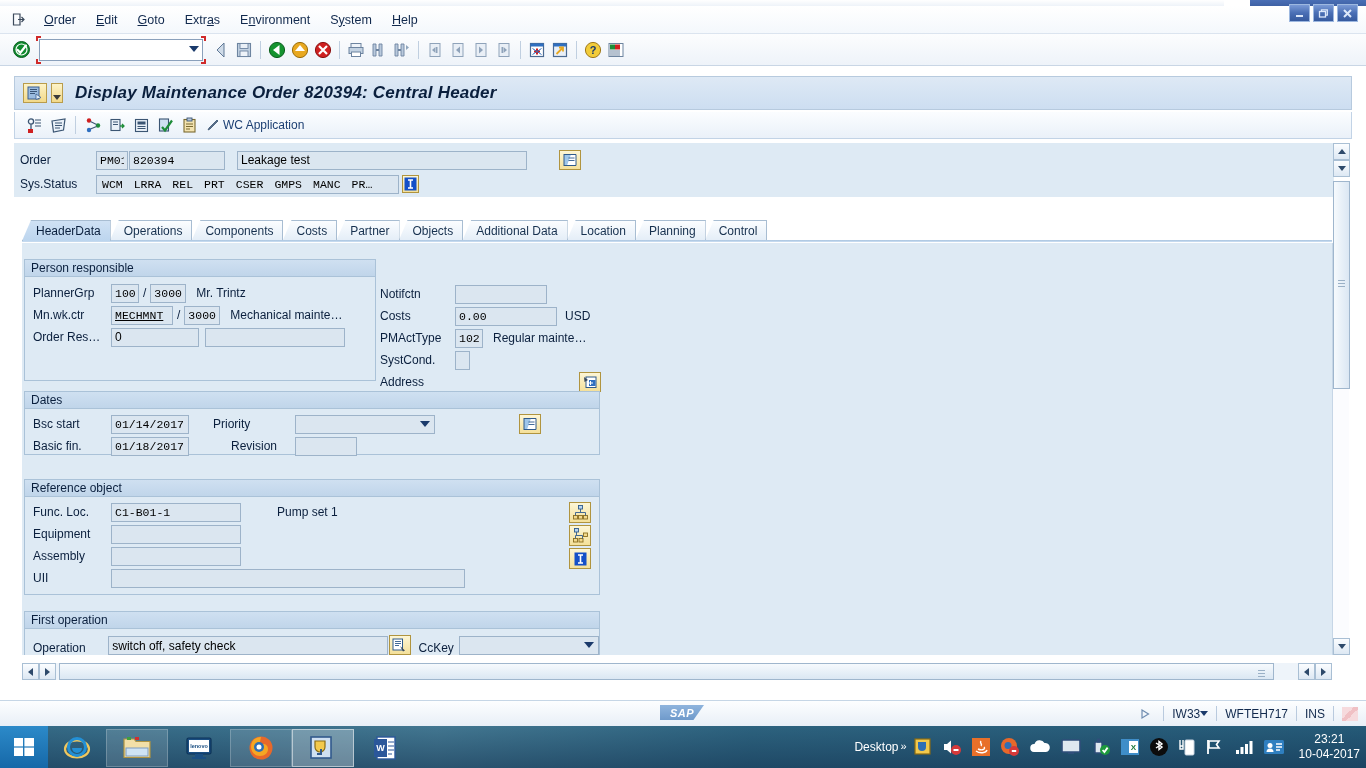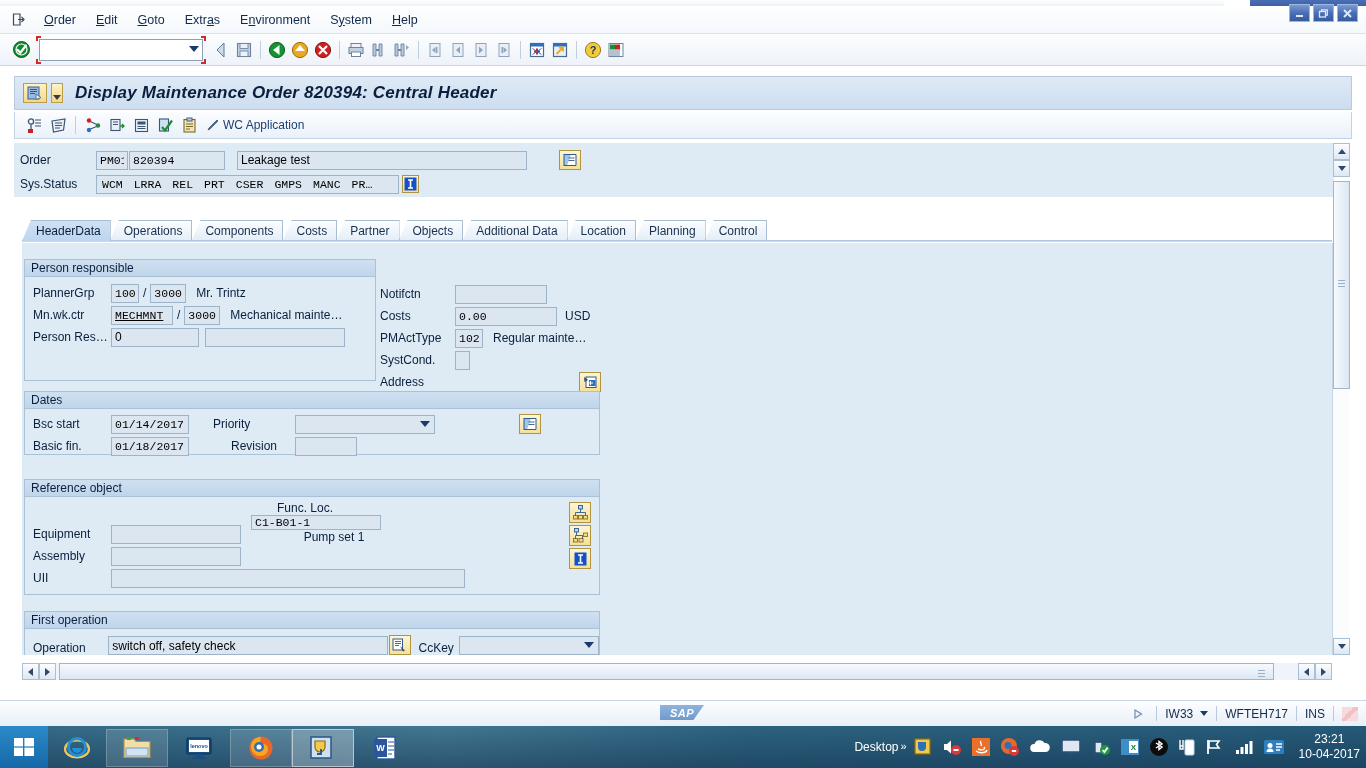--- a/index.html
+++ b/index.html
@@ -230,21 +230,21 @@
   }
   .saplogo {
     position:absolute; left:660px; top:705px;
     width: 44px; height:15px;
     background: linear-gradient(to bottom,#8fb4dd,#6f9acb);
     color:#fff; font-weight:bold; font-size:11px; font-style:italic;
     display:flex; align-items:center; justify-content:center;
     letter-spacing:0.5px;
     clip-path: polygon(0 0, 100% 0, 76% 100%, 0 100%);
   }
-  .sbsec { display:flex; align-items:center; gap:7px; font-size:12px; color:#11294d; }
+  .sbsec { display:flex; align-items:center; gap:0; font-size:12px; color:#11294d; }
   .sbdiv { width:1px; height:15px; background:#b9cade; margin:0 8px; }
 
   
   .taskbar {
     position: absolute; left: 0; top: 726px; width: 1366px; height: 42px;
     background: linear-gradient(to bottom, rgba(30,90,120,0.55), rgba(20,60,90,0.75)),
                 linear-gradient(to right,#4f7c94 0%, #5d8ba3 18%, #6f9aaf 32%, #3f6d87 55%, #2e5b78 100%);
   }
   .startbtn {
     width: 48px; height: 42px; display:flex;align-items:center;justify-content:center;
@@ -586,21 +586,21 @@
         <span class="ftext" style="margin-left:10px;">Mr. Trintz</span>
       </div>
       <div class="frow" style="padding-left:8px;">
         <div class="flabel" style="width:78px;">Mn.wk.ctr</div>
         <input class="inp mono" style="width: 62px; text-decoration: underline;" value="MECHMNT">
         <span class="slash">/</span>
         <input class="inp mono" style="width: 36px;" value="3000">
         <span class="ftext" style="margin-left:10px;">Mechanical mainte…</span>
       </div>
       <div class="frow" style="padding-left:8px;">
-        <div class="flabel" style="width:78px;">Person Res…</div>
+        <div class="flabel" style="width:78px;">Order Res…</div>
         <input class="inp" style="width: 88px;" value="0">
         <input class="inp" style="width: 140px; margin-left: 6px;" value="">
       </div>
     </div>
 
     <div style="position:absolute;left:358px;top:40px;width:280px;">
       <div class="frow">
         <div class="flabel" style="width:75px;">Notifctn</div>
         <input class="inp" style="width: 92px;" value="">
       </div>
@@ -652,21 +652,21 @@
       <div class="frow" style="padding-left:8px;">
         <div class="flabel" style="width:78px;">Basic fin.</div>
         <input class="inp mono" style="width: 78px;" value="01/18/2017">
         <div class="flabel" style="width:82px;margin-left:24px;text-align:center;">Revision</div>
         <input class="inp" style="width: 62px;" value="">
       </div>
     </div>
 
     <div class="grp" style="left:2px;top:236px;width:576px;height:116px;">
       <div class="grphdr">Reference object</div>
-      <div class="frow" style="margin-top:4px;padding-left:8px;flex-direction:column;">
+      <div class="frow" style="margin-top:4px;padding-left:8px;">
         <div class="flabel" style="width:78px;">Func. Loc.</div>
         <input class="inp mono" style="width: 130px;" value="C1-B01-1">
         <span class="ftext" style="margin-left:36px;">Pump set 1</span>
       </div>
       <div class="frow" style="padding-left:8px;">
         <div class="flabel" style="width:78px;">Equipment</div>
         <input class="inp" style="width: 130px;" value="">
       </div>
       <div class="frow" style="padding-left:8px;">
         <div class="flabel" style="width:78px;">Assembly</div>

